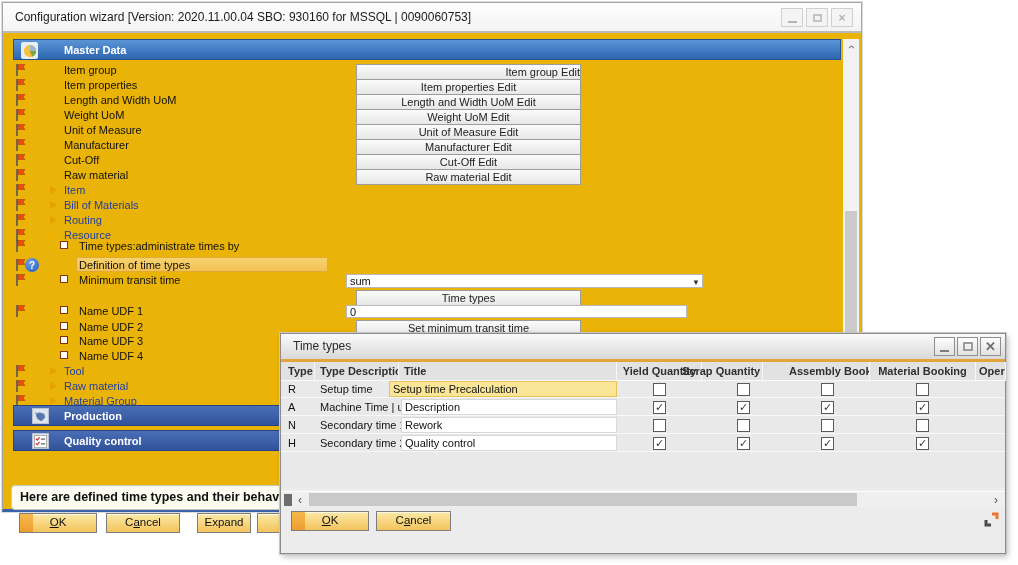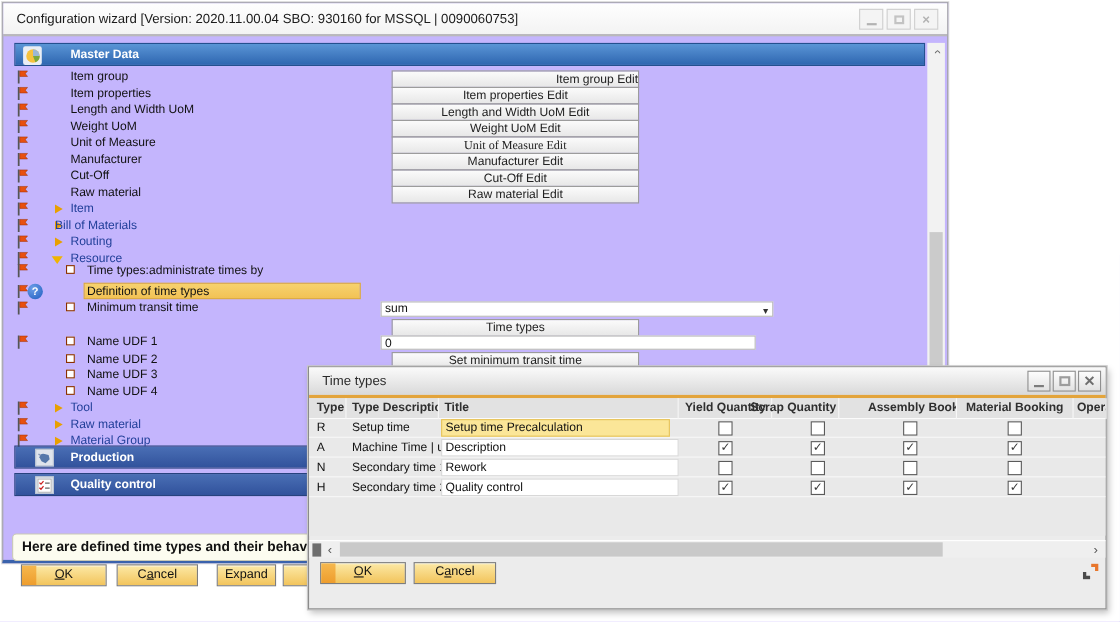--- a/index.html
+++ b/index.html
@@ -1,21 +1,21 @@
 <!DOCTYPE html>
 <html><head>
 <meta charset="utf-8">
 <style>
   * { margin:0; padding:0; box-sizing:border-box; }
   html,body { width:1018px; height:565px; background:#fff; overflow:hidden;
               font-family:"Liberation Sans", sans-serif; position:relative; }
 
   
   .main-window { position:absolute; left:2px; top:2px; width:860px; height:510px;
-    background:#c4b5fd; border:1px solid #a6a6a6; box-shadow:0 0 0 1px #dcdcdc;
+    background:#eab308; border:1px solid #a6a6a6; box-shadow:0 0 0 1px #dcdcdc;
     border-bottom:3px solid #3a62ac; }
   .main-titlebar { position:absolute; left:0; top:0; width:100%; height:30px;
     background:linear-gradient(#fefefe,#f3f3f3); border-bottom:2px solid #b9b9b9; }
   .main-title { position:absolute; left:12px; top:7px; font-size:12px; color:#1b1b1b; white-space:nowrap; }
   .winbtns { position:absolute; right:8px; top:5px; display:flex; gap:3px; }
   .winbtn { width:22px; height:19px; background:#f4f4f4; border:1px solid #cfcfcf;
     display:flex; align-items:center; justify-content:center; color:#a9a9a9; font-size:11px; }
   .winbtn .min-g { width:9px; height:0; border-bottom:2px solid #b3b3b3; margin-top:8px; }
   .winbtn .max-g { width:9px; height:8px; border:2px solid #c3c3c3; }
   .winbtn .cls-g { font-size:12px; font-weight:bold; color:#b3b3b3; line-height:1; }
@@ -213,21 +213,21 @@
             </svg></span>
           <div class="tri closed"></div>
           <span class="lbl" style="left:61px">Item</span>
         </div>
         <div class="tree-row blue" style="top: 163px;">
           <span class="flag"><svg width="11" height="14" viewBox="0 0 11 14">
               <path d="M2 1 V13" stroke="#555" stroke-width="1.6"></path>
               <path d="M3 1.5 H10 L8 4 L10 6.5 H3 Z" fill="#e8500f" stroke="#a33408" stroke-width="0.5"></path>
             </svg></span>
           <div class="tri closed"></div>
-          <span class="lbl" style="left:47px">Bill of Materials</span>
+          <span class="lbl" style="left:61px">Bill of Materials</span>
         </div>
         <div class="tree-row blue" style="top: 178px;">
           <span class="flag"><svg width="11" height="14" viewBox="0 0 11 14">
               <path d="M2 1 V13" stroke="#555" stroke-width="1.6"></path>
               <path d="M3 1.5 H10 L8 4 L10 6.5 H3 Z" fill="#e8500f" stroke="#a33408" stroke-width="0.5"></path>
             </svg></span>
           <div class="tri closed"></div>
           <span class="lbl" style="left:61px">Routing</span>
         </div>
         <div class="tree-row blue" style="top: 193px;">
@@ -306,21 +306,21 @@
             </svg></span>
           <div class="tri closed"></div>
           <span class="lbl" style="left:61px">Material Group</span>
         </div>
       </div>
     <div id="edit-buttons-layer">
         <button class="sbtn" style="left: 353px; top: 29px; width: 225px; text-align: right;">Item group Edit</button>
         <button class="sbtn" style="left: 353px; top: 44px; width: 225px;">Item properties Edit</button>
         <button class="sbtn" style="left: 353px; top: 59px; width: 225px;">Length and Width UoM Edit</button>
         <button class="sbtn" style="left: 353px; top: 74px; width: 225px;">Weight UoM Edit</button>
-        <button class="sbtn" style="left: 353px; top: 89px; width: 225px; font-family: Liberation Serif, serif;">Unit of Measure Edit</button>
+        <button class="sbtn" style="left: 353px; top: 89px; width: 225px;">Unit of Measure Edit</button>
         <button class="sbtn" style="left: 353px; top: 104px; width: 225px;">Manufacturer Edit</button>
         <button class="sbtn" style="left: 353px; top: 119px; width: 225px;">Cut-Off Edit</button>
         <button class="sbtn" style="left: 353px; top: 134px; width: 225px;">Raw material Edit</button>
       </div>
 
     <div class="field" style="left:343px; top:239px; width:357px; height:14px;">
       <span>sum</span>
       <span class="dropdown-arrow">▼</span>
     </div>
     <button class="sbtn" style="left:353px; top:255px; width:225px;">Time types</button>
@@ -395,21 +395,21 @@
       <div class="hcell" style="left: 337px; width: 84px; text-align: center;">Yield Quantity</div>
       <div class="hcell" style="left: 398px; width: 84px; text-align: center;">Scrap Quantity</div>
       <div class="hcell" style="left: 505px; width: 84px; text-align: center;">Assembly Booking</div>
       <div class="hcell" style="left: 589px; width: 106px; text-align: center;">Material Booking</div>
       <div class="hcell" style="left: 695px; width: 30px; text-align: left;">Opera</div>
     </div>
   <div class="tbl-body" id="dlg-body">
       <div class="t-row" style="top: 0px;">
         <div class="tcell" style="left:4px;width:30px">R</div>
         <div class="tcell" style="left:36px;width:180px">Setup time</div>
-        <div class="title-cell sel" style="left:120px;width:208px">Setup time Precalculation</div>
+        <div class="title-cell sel" style="left:108px;width:228px">Setup time Precalculation</div>
         <div class="ckbox" style="left:372px"></div>
         <div class="ckbox" style="left:456px"></div>
         <div class="ckbox" style="left:540px"></div>
         <div class="ckbox" style="left:635px"></div>
       </div>
       <div class="t-row" style="top: 18px;">
         <div class="tcell" style="left:4px;width:30px">A</div>
         <div class="tcell" style="left:36px;width:180px">Machine Time | unit</div>
         <div class="title-cell" style="left:120px;width:216px">Description</div>
         <div class="ckbox" style="left:372px">✓</div>

